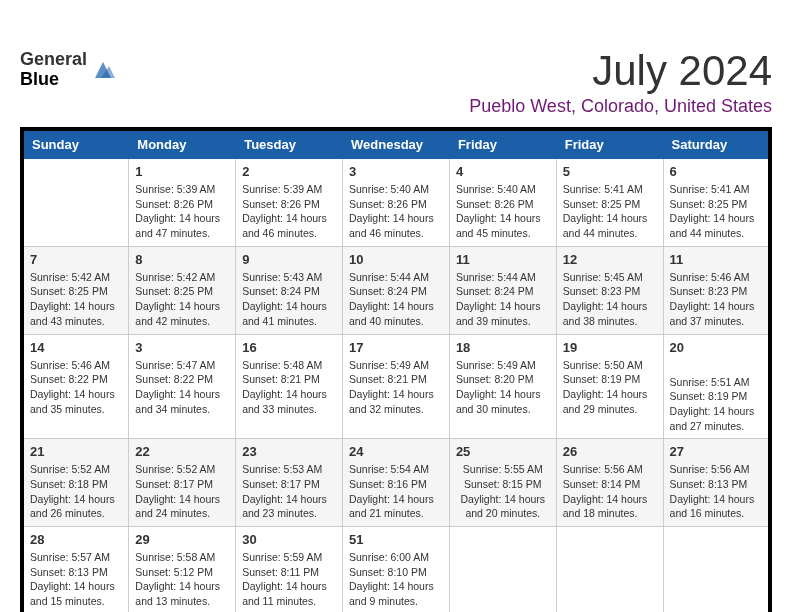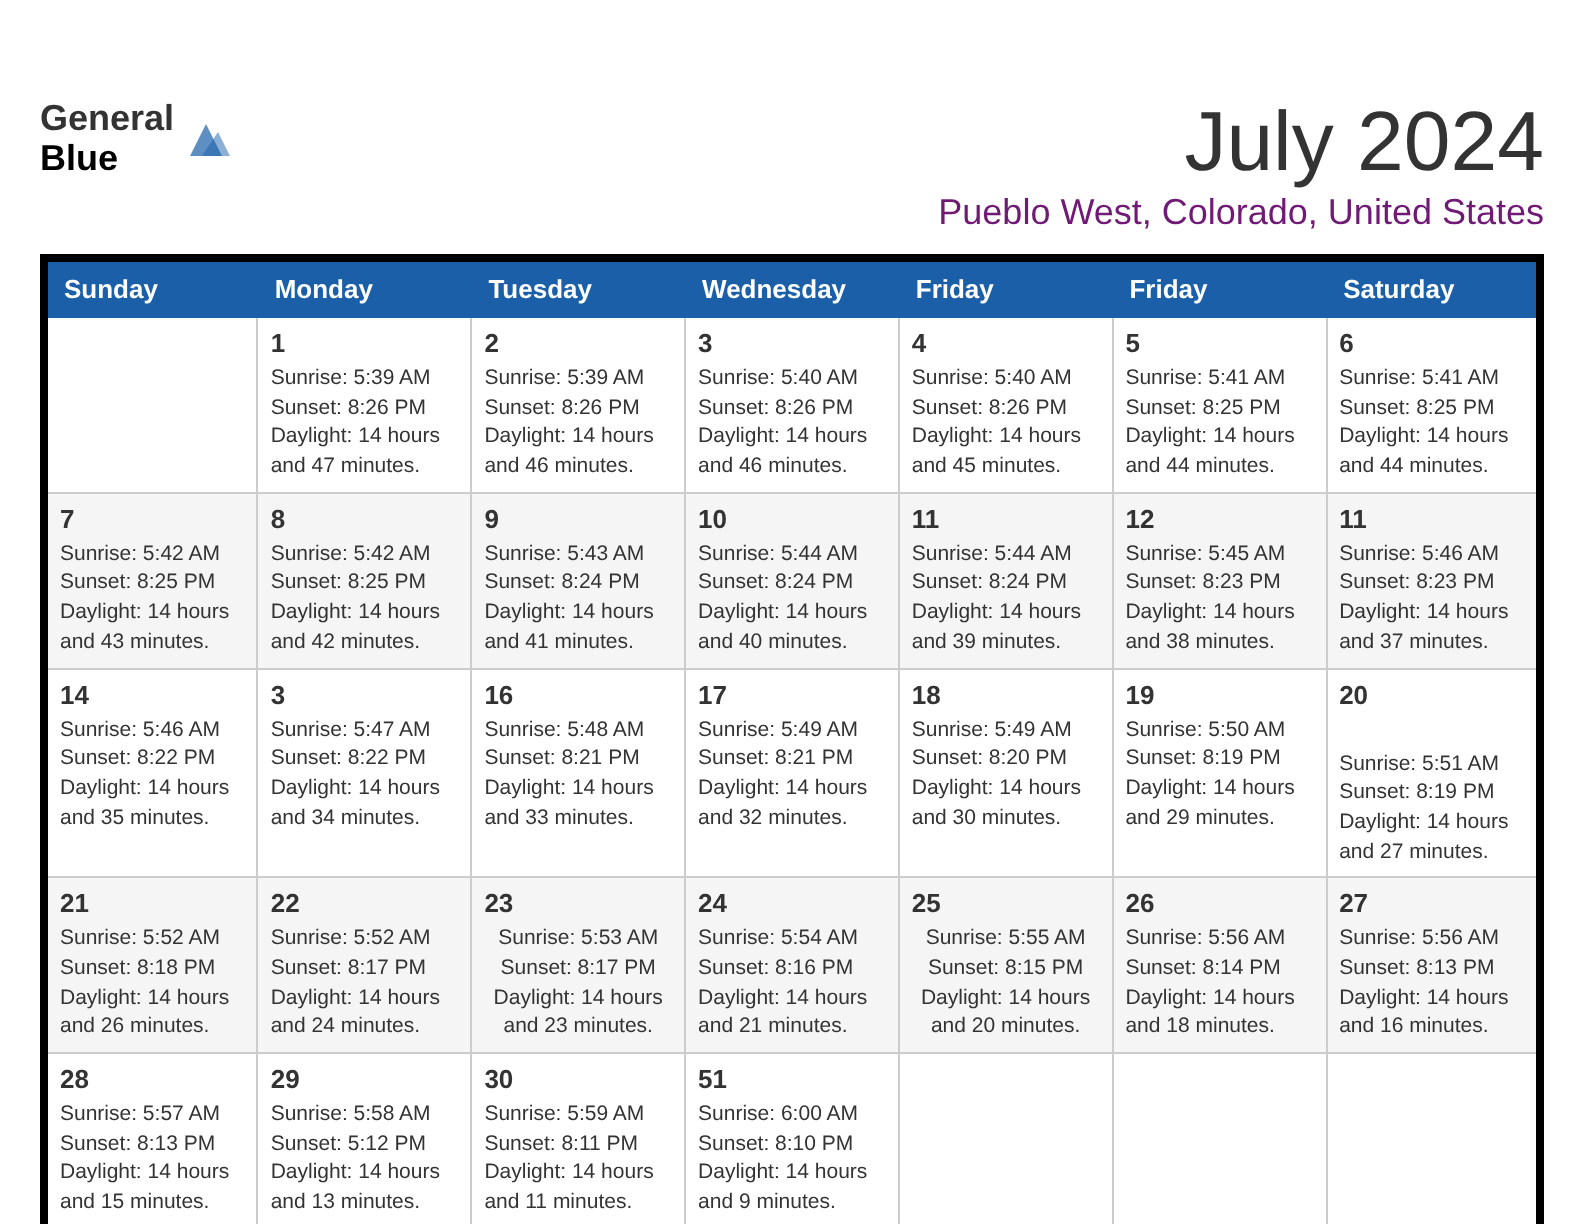--- a/index.html
+++ b/index.html
@@ -287,21 +287,21 @@
         </td>
         <td>
           <span class="day-number">22</span>
           <div class="day-info" style="white-space: pre-line;">Sunrise: 5:52 AM
 Sunset: 8:17 PM
 Daylight: 14 hours
 and 24 minutes.</div>
         </td>
         <td>
           <span class="day-number">23</span>
-          <div class="day-info" style="white-space: pre-line; text-align: center;">Sunrise: 5:53 AM
+          <div class="day-info" style="white-space: pre-line;">Sunrise: 5:53 AM
 Sunset: 8:17 PM
 Daylight: 14 hours
 and 23 minutes.</div>
         </td>
         <td>
           <span class="day-number">24</span>
           <div class="day-info" style="white-space: pre-line;">Sunrise: 5:54 AM
 Sunset: 8:16 PM
 Daylight: 14 hours
 and 21 minutes.</div>

